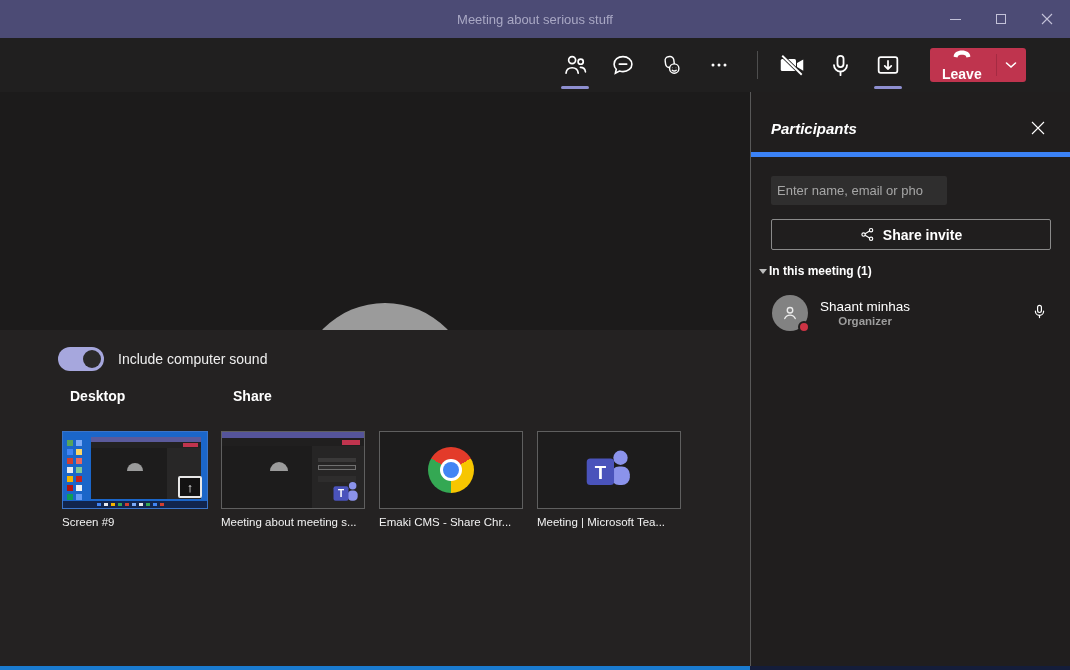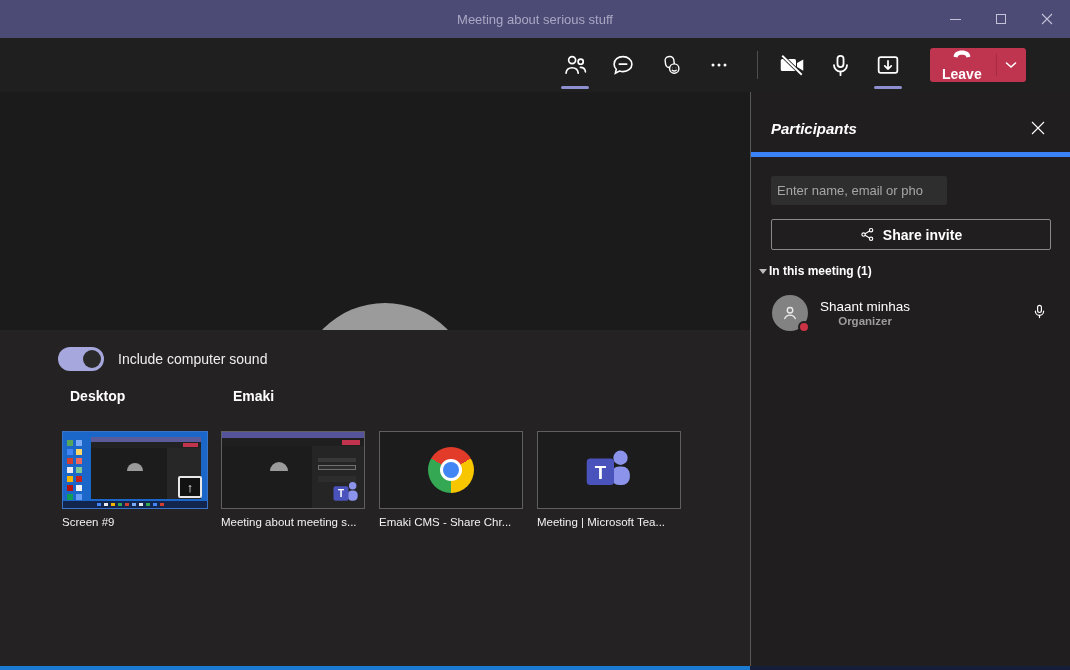--- a/index.html
+++ b/index.html
@@ -213,21 +213,21 @@
 
     <div class="share-tray">
       <div class="toggle-row">
         <div class="toggle">
           <div class="toggle-knob"></div>
         </div>
         <span class="toggle-label">Include computer sound</span>
       </div>
 
       <div class="col-heading" style="left:58px">Desktop</div>
-      <div class="col-heading" style="left:221px">Emaki</div>
+      <div class="col-heading" style="left:221px">Share</div>
 
       <div class="thumb t-desktop">
         <div class="desk-icons"></div>
         <div class="mini-win">
           <div class="mini-titlebar"></div>
             <div class="mini-toolbar"></div>
             <div class="mini-leave"></div>
           <div class="mini-panel"></div>
             <div class="mini-arc"></div>
         </div>

